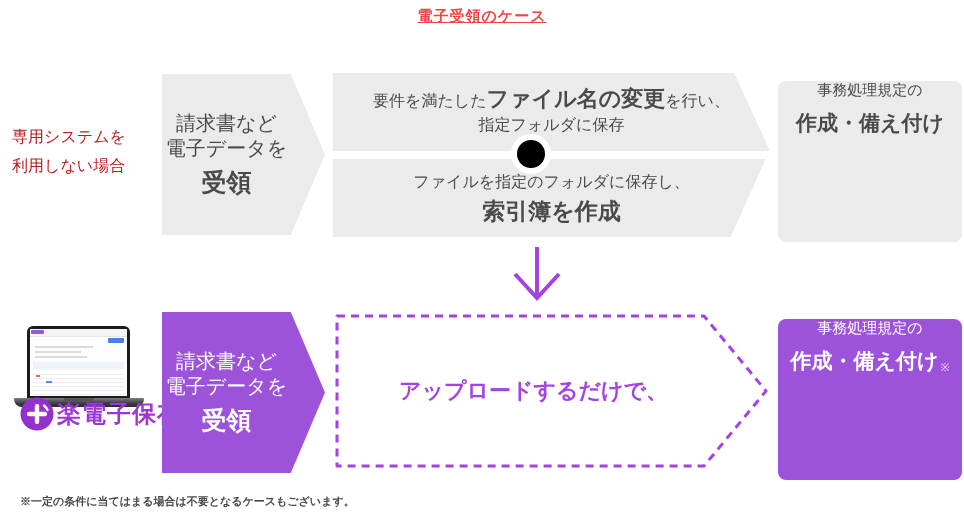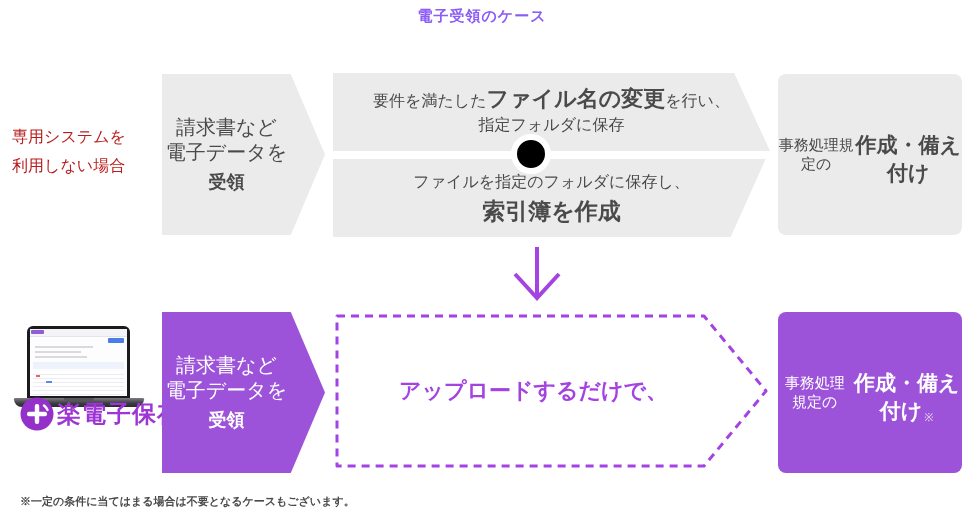--- a/index.html
+++ b/index.html
@@ -3,58 +3,58 @@
 <meta charset="utf-8">
 <style>
   html,body { margin:0; padding:0; background:#ffffff; }
   .stage {
     position:relative; width:964px; height:517px; background:#ffffff;
     font-family:"Liberation Sans", sans-serif; overflow:hidden;
   }
   
   .title {
     position:absolute; top:7px; left:0; width:100%; text-align:center;
-    font-size:15px; font-weight:600; color:#8b5cf6; letter-spacing:1px;
+    font-size:15px; font-weight:600; color:#ef4444; letter-spacing:1px;text-decoration:underline;
   }
   
   .side-label { position:absolute; font-size:16px; font-weight:500; color:#b91c1c; line-height:29px; }
   .lbl-top { left:12px; top:122px; }
   .lbl-bottom { left:12px; top:440px; }
   
   .pent {
     position:absolute; width:163px; height:161px;
     clip-path:polygon(0 0, 79% 0, 100% 50%, 79% 100%, 0 100%);
     display:flex; flex-direction:column; justify-content:center; align-items:center;
     padding-right:34px; box-sizing:border-box; text-align:center;
   }
   .pent-gray { left:162px; top:74px; background:#ebebeb; color:#4a4a4a; }
   .pent-purple { left:162px; top:312px; background:#9c52d9; color:#ffffff; }
   .pent .l { font-size:20px; line-height:25px; }
-  .pent .big { font-size:18px; font-weight:bold; margin-top:5px; }
+  .pent .big { font-size:25px; font-weight:bold; margin-top:5px; }
   
   .arrow-mid {
     position:absolute; left:333px; width:437px; height:78px; background:#ebebeb;
     display:flex; flex-direction:column; justify-content:center; align-items:center;
     color:#4a4a4a; text-align:center;
   }
   .arrow-mid .inner { width:92%; }
   .arrow-top-shape { top:73px; clip-path:polygon(0 0, 91.8% 0, 100% 100%, 0 100%); }
   .arrow-bottom-shape { top:159px; clip-path:polygon(0 0, 99% 0, 91% 100%, 0 100%); }
   .t16 { font-size:16px; line-height:24px; }
   .t-bold-inline { font-size:22px; font-weight:bold; }
   .t-bold-big { font-size:23px; font-weight:bold; line-height:30px; margin-top:2px; }
   
   .dot {
     position:absolute; left:511px; top:134px; width:28px; height:28px;
     background:#000000; border:6px solid #ffffff; border-radius:50%; box-sizing:content-box;
   }
   
   .rules {
     position:absolute; left:778px; width:184px; height:161px; border-radius:8px;
-    display:flex; justify-content:center; align-items:center; text-align:center;
+    display:flex; flex-direction:column; align-items:center; text-align:center;margin-top:7px;
   }
   .rules-gray { top:74px; background:#ebebeb; color:#4a4a4a; }
   .rules-purple { top:312px; background:#9c52d9; color:#ffffff; }
   .rules .l1 { font-size:15px; }
   .rules .l2 { font-size:21px; font-weight:bold; margin-top:9px; }
   .note-mark { font-size:11px; opacity:.8; position:relative; bottom:-3px; margin-left:2px; font-weight:normal; }
   
   .down-arrow { position:absolute; left:509px; top:245px; }
   
   .dashed-wrap { position:absolute; left:333px; top:312px; width:437px; height:158px; }

